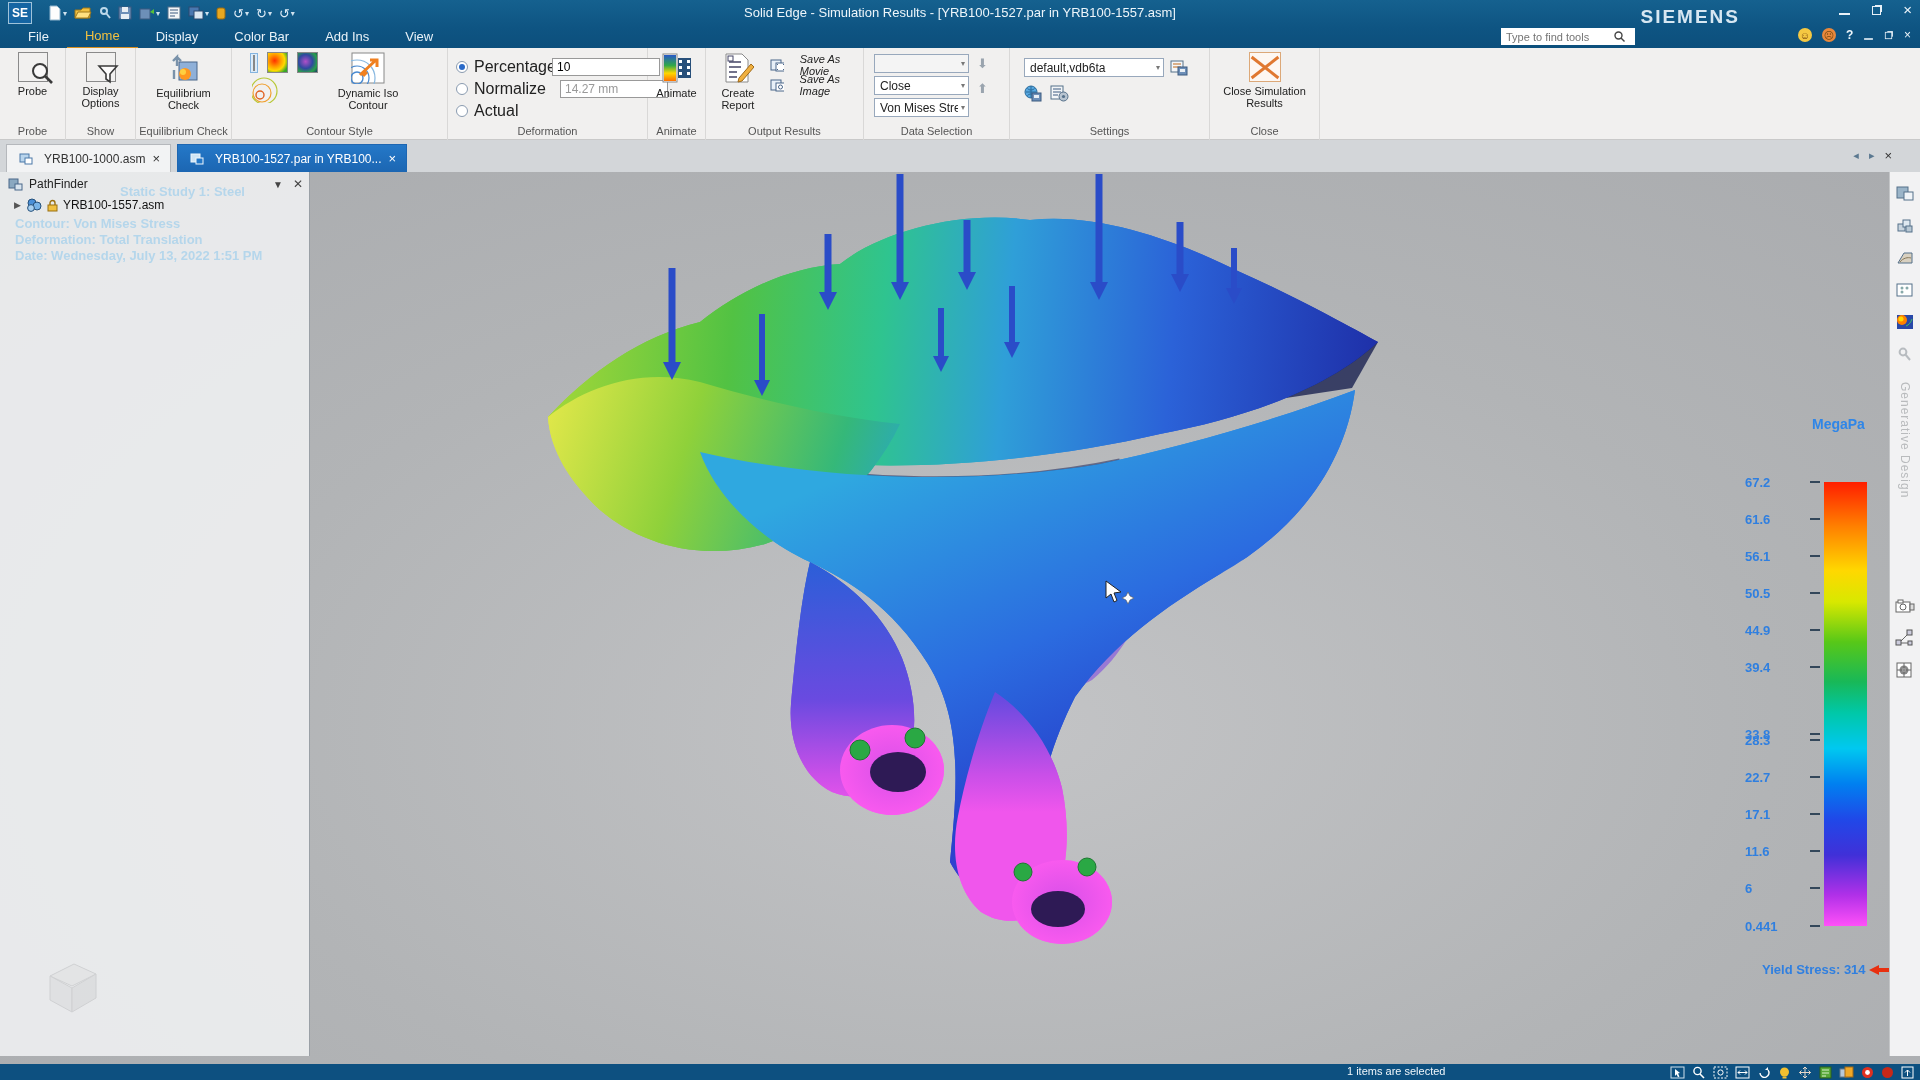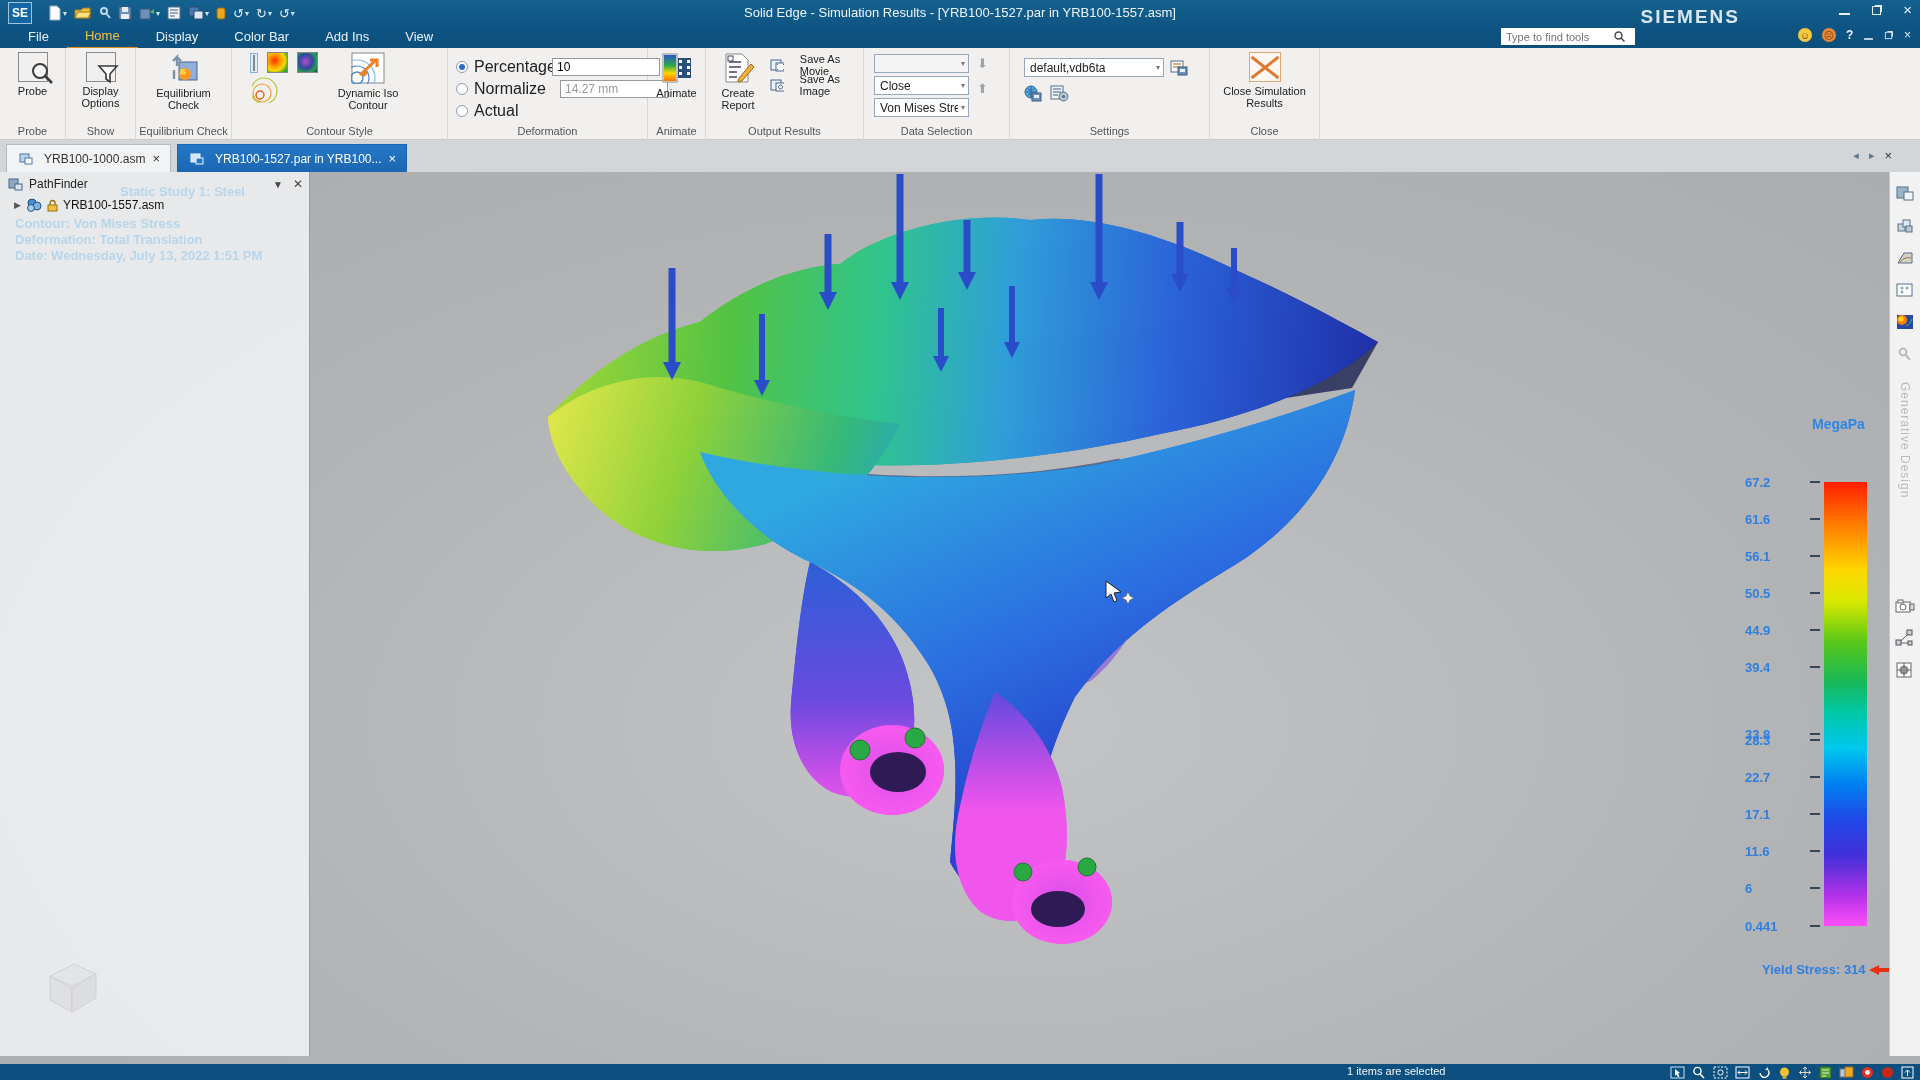--- a/index.html
+++ b/index.html
@@ -53,21 +53,21 @@
   .radio { width:12px; height:12px; border-radius:50%; border:1px solid #8a9bb0; background:#fff; position:relative; }
   .radio.sel::after { content:""; position:absolute; left:2px; top:2px; width:6px; height:6px; border-radius:50%; background:#2a6ac8; }
   .defrow { display:flex; align-items:center; gap:6px; height:22px; }
   .deflab { font-size:16px; color:#222; width:72px; }
   .definput { width:108px; height:18px; border:1px solid #999; background:#fff; font-size:12px; padding:0 4px;
     font-family:"Liberation Sans",sans-serif; }
   .definput.gray { color:#999;margin-left:8px; }
   .combo { height:19px; background:#fff; border:1px solid #98a8bc; display:flex; align-items:center; justify-content:space-between;
     padding:0 3px 0 5px; font-size:12px; color:#222; }
   .combo .ca { color:#777; font-size:8px; }
-  .smallbtn { display:flex; align-items:center; gap:16px; height:17px; font-size:11px; color:#222; }
+  .smallbtn { display:flex; align-items:center; gap:16px; height:17px; font-size:11px; color:#222;font-style:italic; }
   .xicon { width:32px; height:30px; border:1px solid #dca878; background:#fdf7f2; position:relative; }
   .xicon::before,.xicon::after { content:""; position:absolute; left:-2px; top:13px; width:34px; height:3px; background:#e07830; }
   .xicon::before { transform:rotate(38deg); } .xicon::after { transform:rotate(-38deg); }
 
   
   .doctabs { position:absolute; left:0; top:140px; width:1920px; height:32px; background:#d3d6d9;
     display:flex; align-items:flex-end; }
   .dtab { height:28px; display:flex; align-items:center; gap:7px; padding:0 10px 0 12px; font-size:12px;
     margin-left:6px; border:1px solid #b5b8bc; border-bottom:none; background:#f2f3f4; color:#333; }
   .dtab.active { background:linear-gradient(180deg,#2478c8,#1c66b2); color:#fff; border-color:#1c66b2; }

